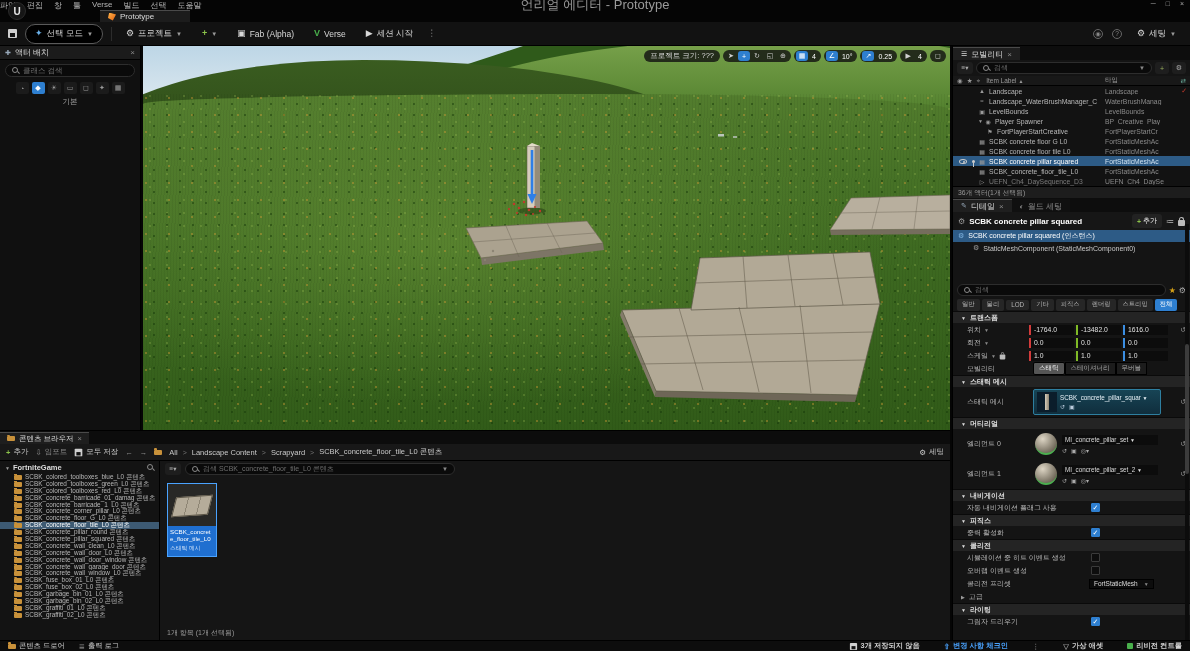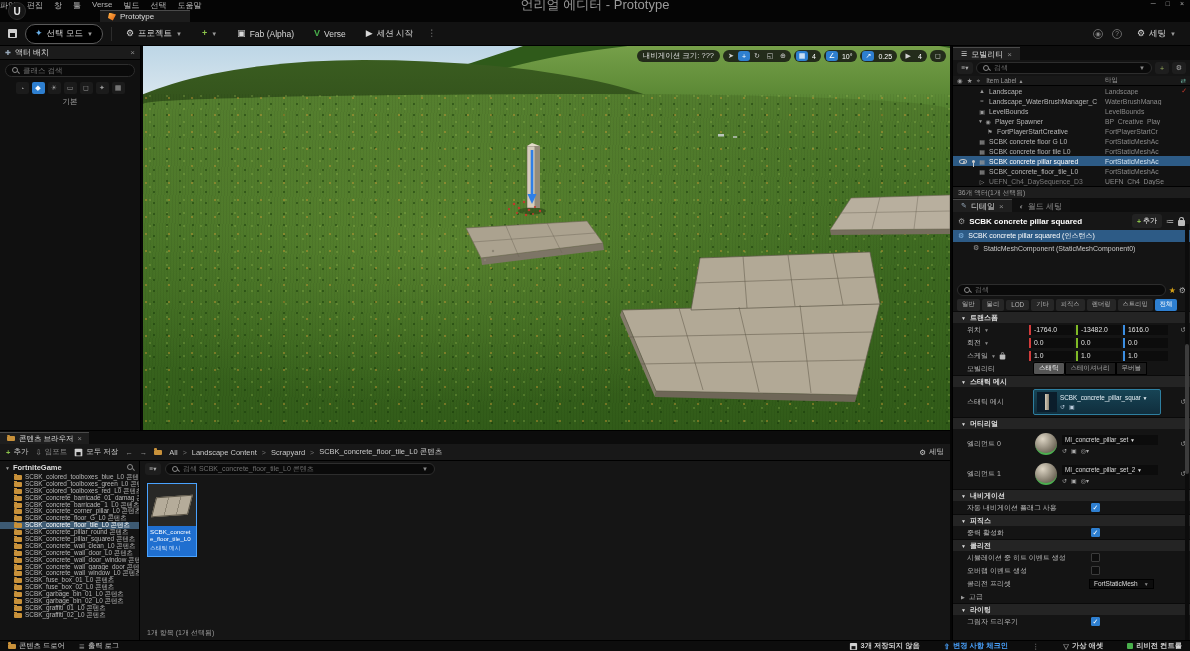--- a/index.html
+++ b/index.html
@@ -127,21 +127,21 @@
   #cb{position:absolute;left:0;top:430px;width:950px;height:210px;background:#111;border-top:1px solid #000;z-index:12;}
   #cb-tab{height:13px;background:#0c0c0c;display:flex;align-items:flex-end;}
   #cb-tab .t{height:12px;background:#1e1e1e;border-top:1px solid #4a4a4a;display:flex;align-items:center;gap:4px;padding:0 7px;font-size:7.5px;color:#ddd;}
   #cb-toolbar{height:17px;background:#181818;display:flex;align-items:center;gap:7px;padding:0 6px;font-size:7.5px;border-bottom:1px solid #000;}
   .cb-btn{display:flex;align-items:center;gap:3px;color:#cfcfcf;}
   .green{color:#8bc34a;font-weight:bold;}
   #breadcrumb{display:flex;align-items:center;gap:5px;color:#c8c8c8;}
   .crumb-sep{color:#777;font-size:7px;}
   #cb-settings{margin-left:auto;display:flex;align-items:center;gap:3px;color:#c8c8c8;}
   #cb-body{display:flex;height:180px;}
-  #cb-tree{width:140px;border-right:1px solid #000;background:#131313;overflow:hidden;}
+  #cb-tree{width:160px;border-right:1px solid #000;background:#131313;overflow:hidden;}
   #tree-head{height:13px;display:flex;align-items:center;gap:3px;font-size:7.5px;font-weight:bold;color:#ddd;padding:0 5px;}
   #tree-head .ico-search{margin-left:auto;}
   .f-row{height:6.9px;display:flex;align-items:center;gap:3px;font-size:6.4px;color:#b8b8b8;padding-left:14px;white-space:nowrap;overflow:hidden;}
   .f-row.selected{background:#3d5a73;color:#fff;}
   .ico-folder{width:8px;height:5px;background:#c8913a;border-radius:1px;position:relative;flex:none;}
   .ico-folder:before{content:"";position:absolute;left:0;top:-1.5px;width:3px;height:1.5px;background:#c8913a;border-radius:1px 1px 0 0;}
   #cb-main{flex:1;position:relative;background:#151515;}
   #cb-search-row{height:16px;display:flex;align-items:center;gap:4px;padding:0 5px;}
   #asset-tile{position:absolute;left:7px;top:22px;width:50px;border:1px solid #4aa3ff;background:#0d0d0d;}
   #asset-thumb{width:48px;height:42px;background:#28282а;background:#282826;position:relative;overflow:hidden;}
@@ -291,21 +291,21 @@
         <circle cx="392" cy="161" r="1.1"></circle>
         <circle cx="397" cy="165" r="1.2"></circle>
       <circle cx="374" cy="167" r="1.1"></circle>
         <circle cx="383" cy="169" r="1.2"></circle>
         <circle cx="390" cy="168" r="1"></circle>
       <circle cx="366" cy="163" r="1.1"></circle>
     </g>
   </svg>
   <div class="vp-bar" style="right:4px">
     <div class="vp-pill">
-        <span>내비게이션 크기: ???</span>
+        <span>프로젝트 크기: ???</span>
       </div>
     <div class="vp-tools">
       <span class="vp-tool">➤</span>
       <span class="vp-tool active">+</span>
       <span class="vp-tool">↻</span>
       <span class="vp-tool">◱</span>
       <span class="vp-tool">⊕</span>
     </div>
     <div class="vp-tools">
       <span class="vp-tool active">▦</span>

